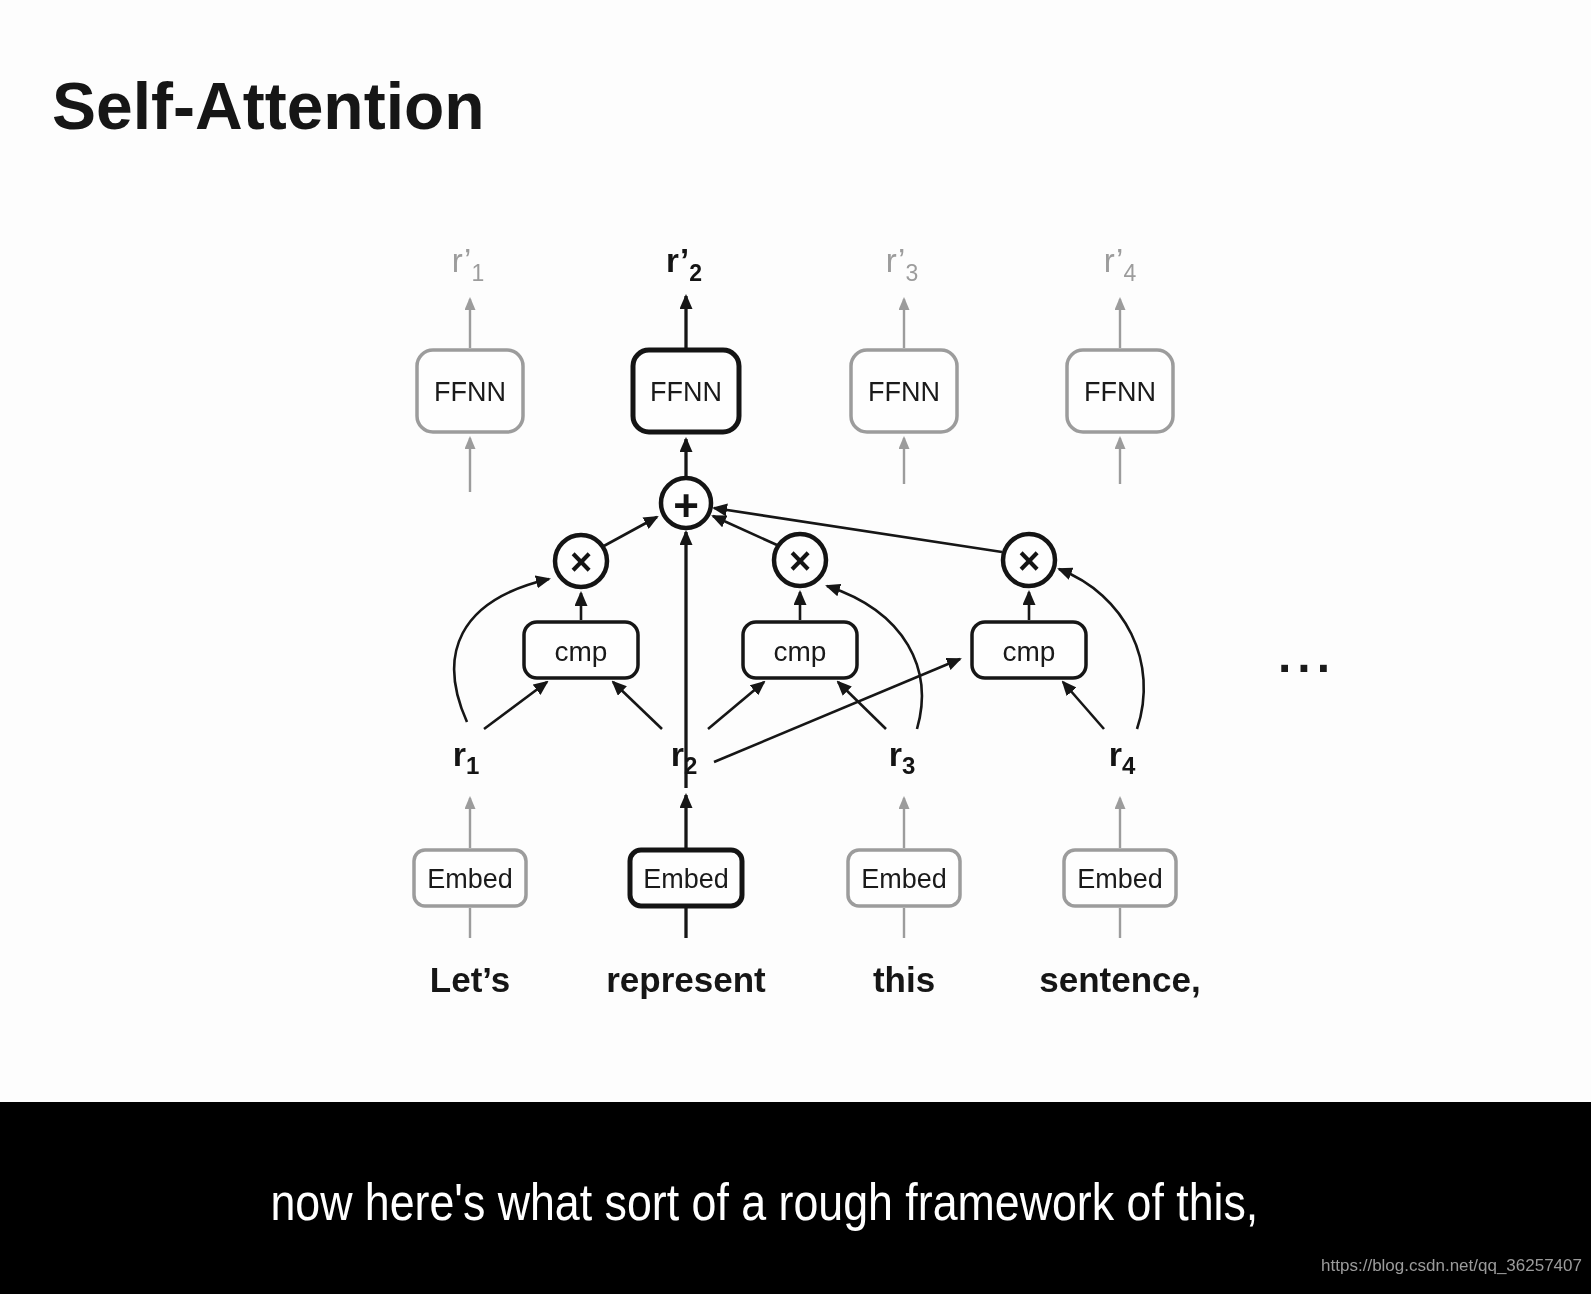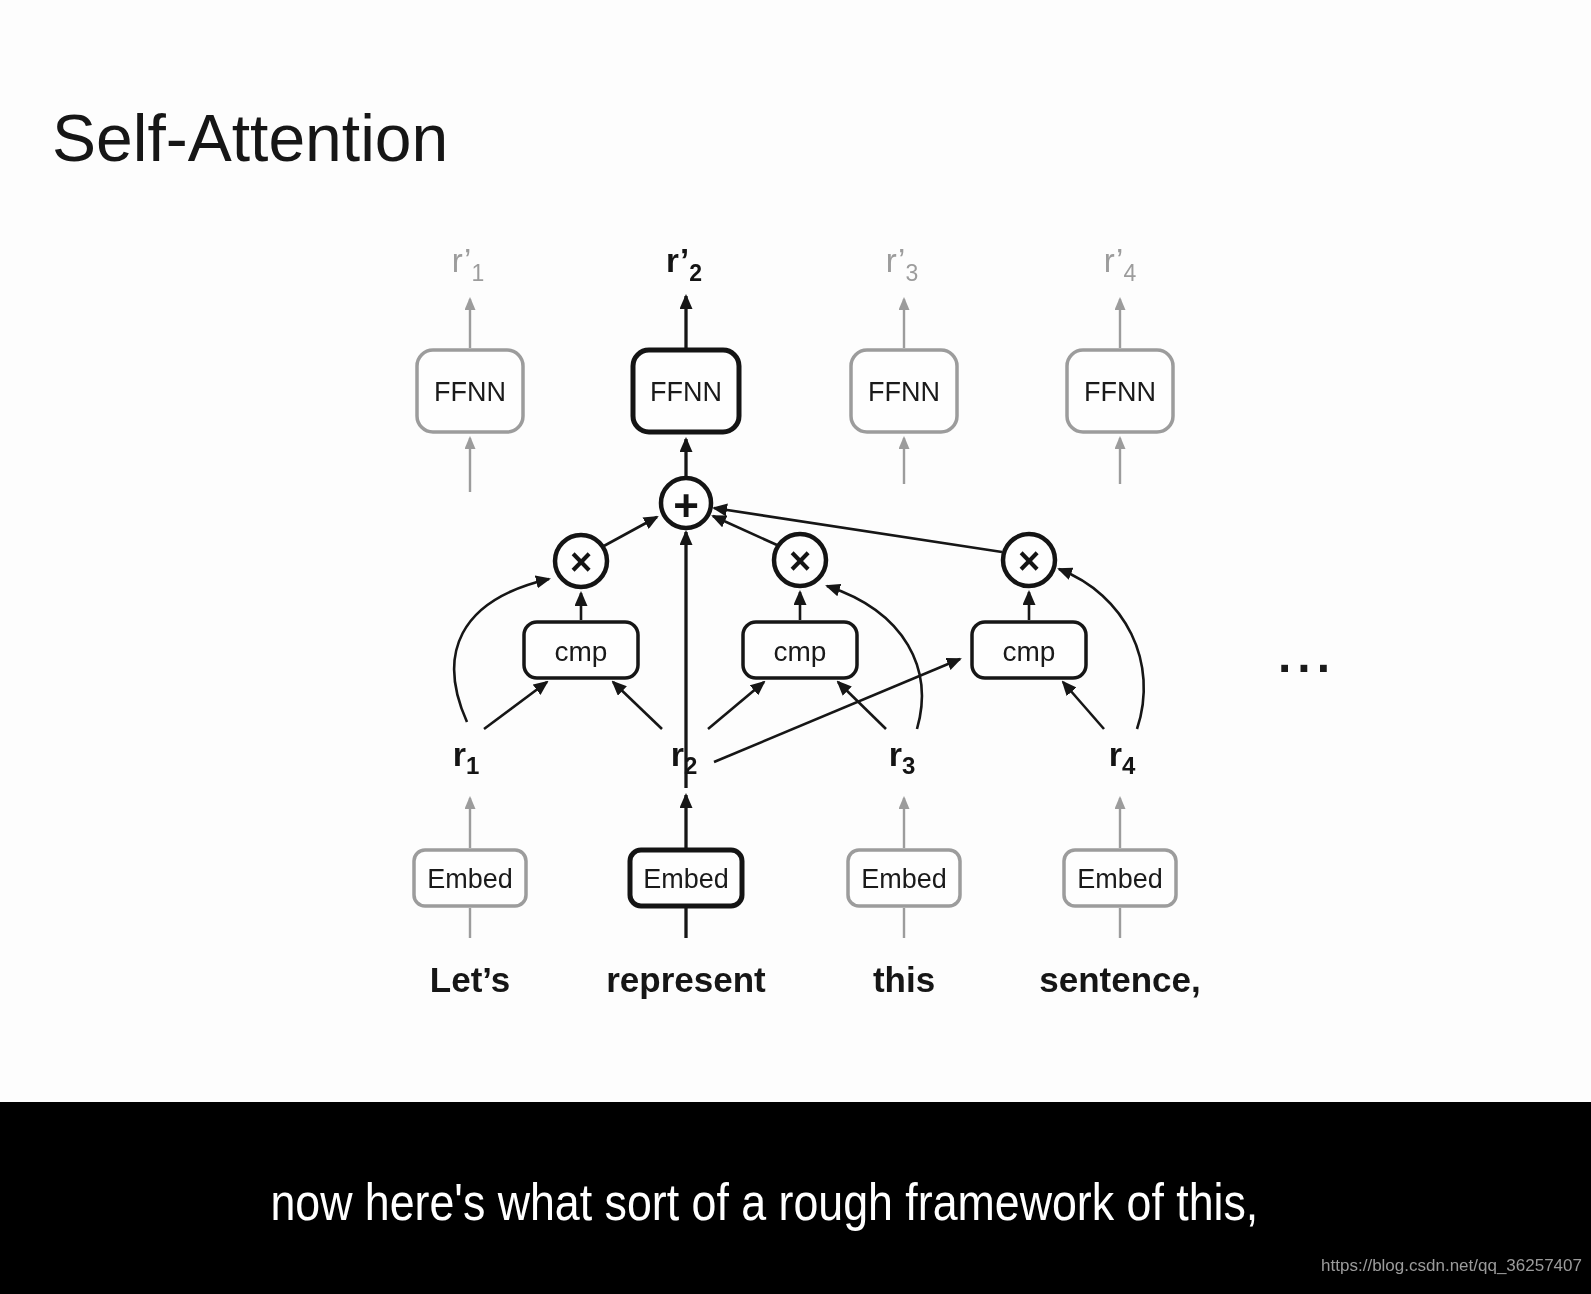--- a/index.html
+++ b/index.html
@@ -1,19 +1,19 @@
 <!DOCTYPE html>
 <html><head>
 <meta charset="utf-8">
 <style>
   html,body{margin:0;padding:0;background:#000;}
   .frame{position:relative;width:1591px;height:1294px;background:#000;overflow:hidden;
          font-family:"Liberation Sans","DejaVu Sans",sans-serif;}
   .slide{position:absolute;left:0;top:0;width:1591px;height:1102px;background:#fdfdfd;}
-  .slide-title{position:absolute;left:52px;top:100px;font-size:66px;font-weight:400;
+  .slide-title{position:absolute;left:52px;top:68px;font-size:66px;font-weight:700;
                color:#161616;letter-spacing:0px;}
   .diagram-svg{position:absolute;left:0;top:0;}
   
   text{font-family:"Liberation Sans","DejaVu Sans",sans-serif;fill:#1a1a1a;}
   .box-label{font-size:27px;font-weight:500;}
   .cmp-label{font-size:28px;font-weight:500;}
   .r-label{font-size:34px;font-weight:600;fill:#141414;}
   .r-sub{font-size:24px;font-weight:600;}
   .rout-gray{font-size:33px;font-weight:500;fill:#9c9c9c;}
   .rout-dark{font-size:33px;font-weight:700;fill:#141414;}

